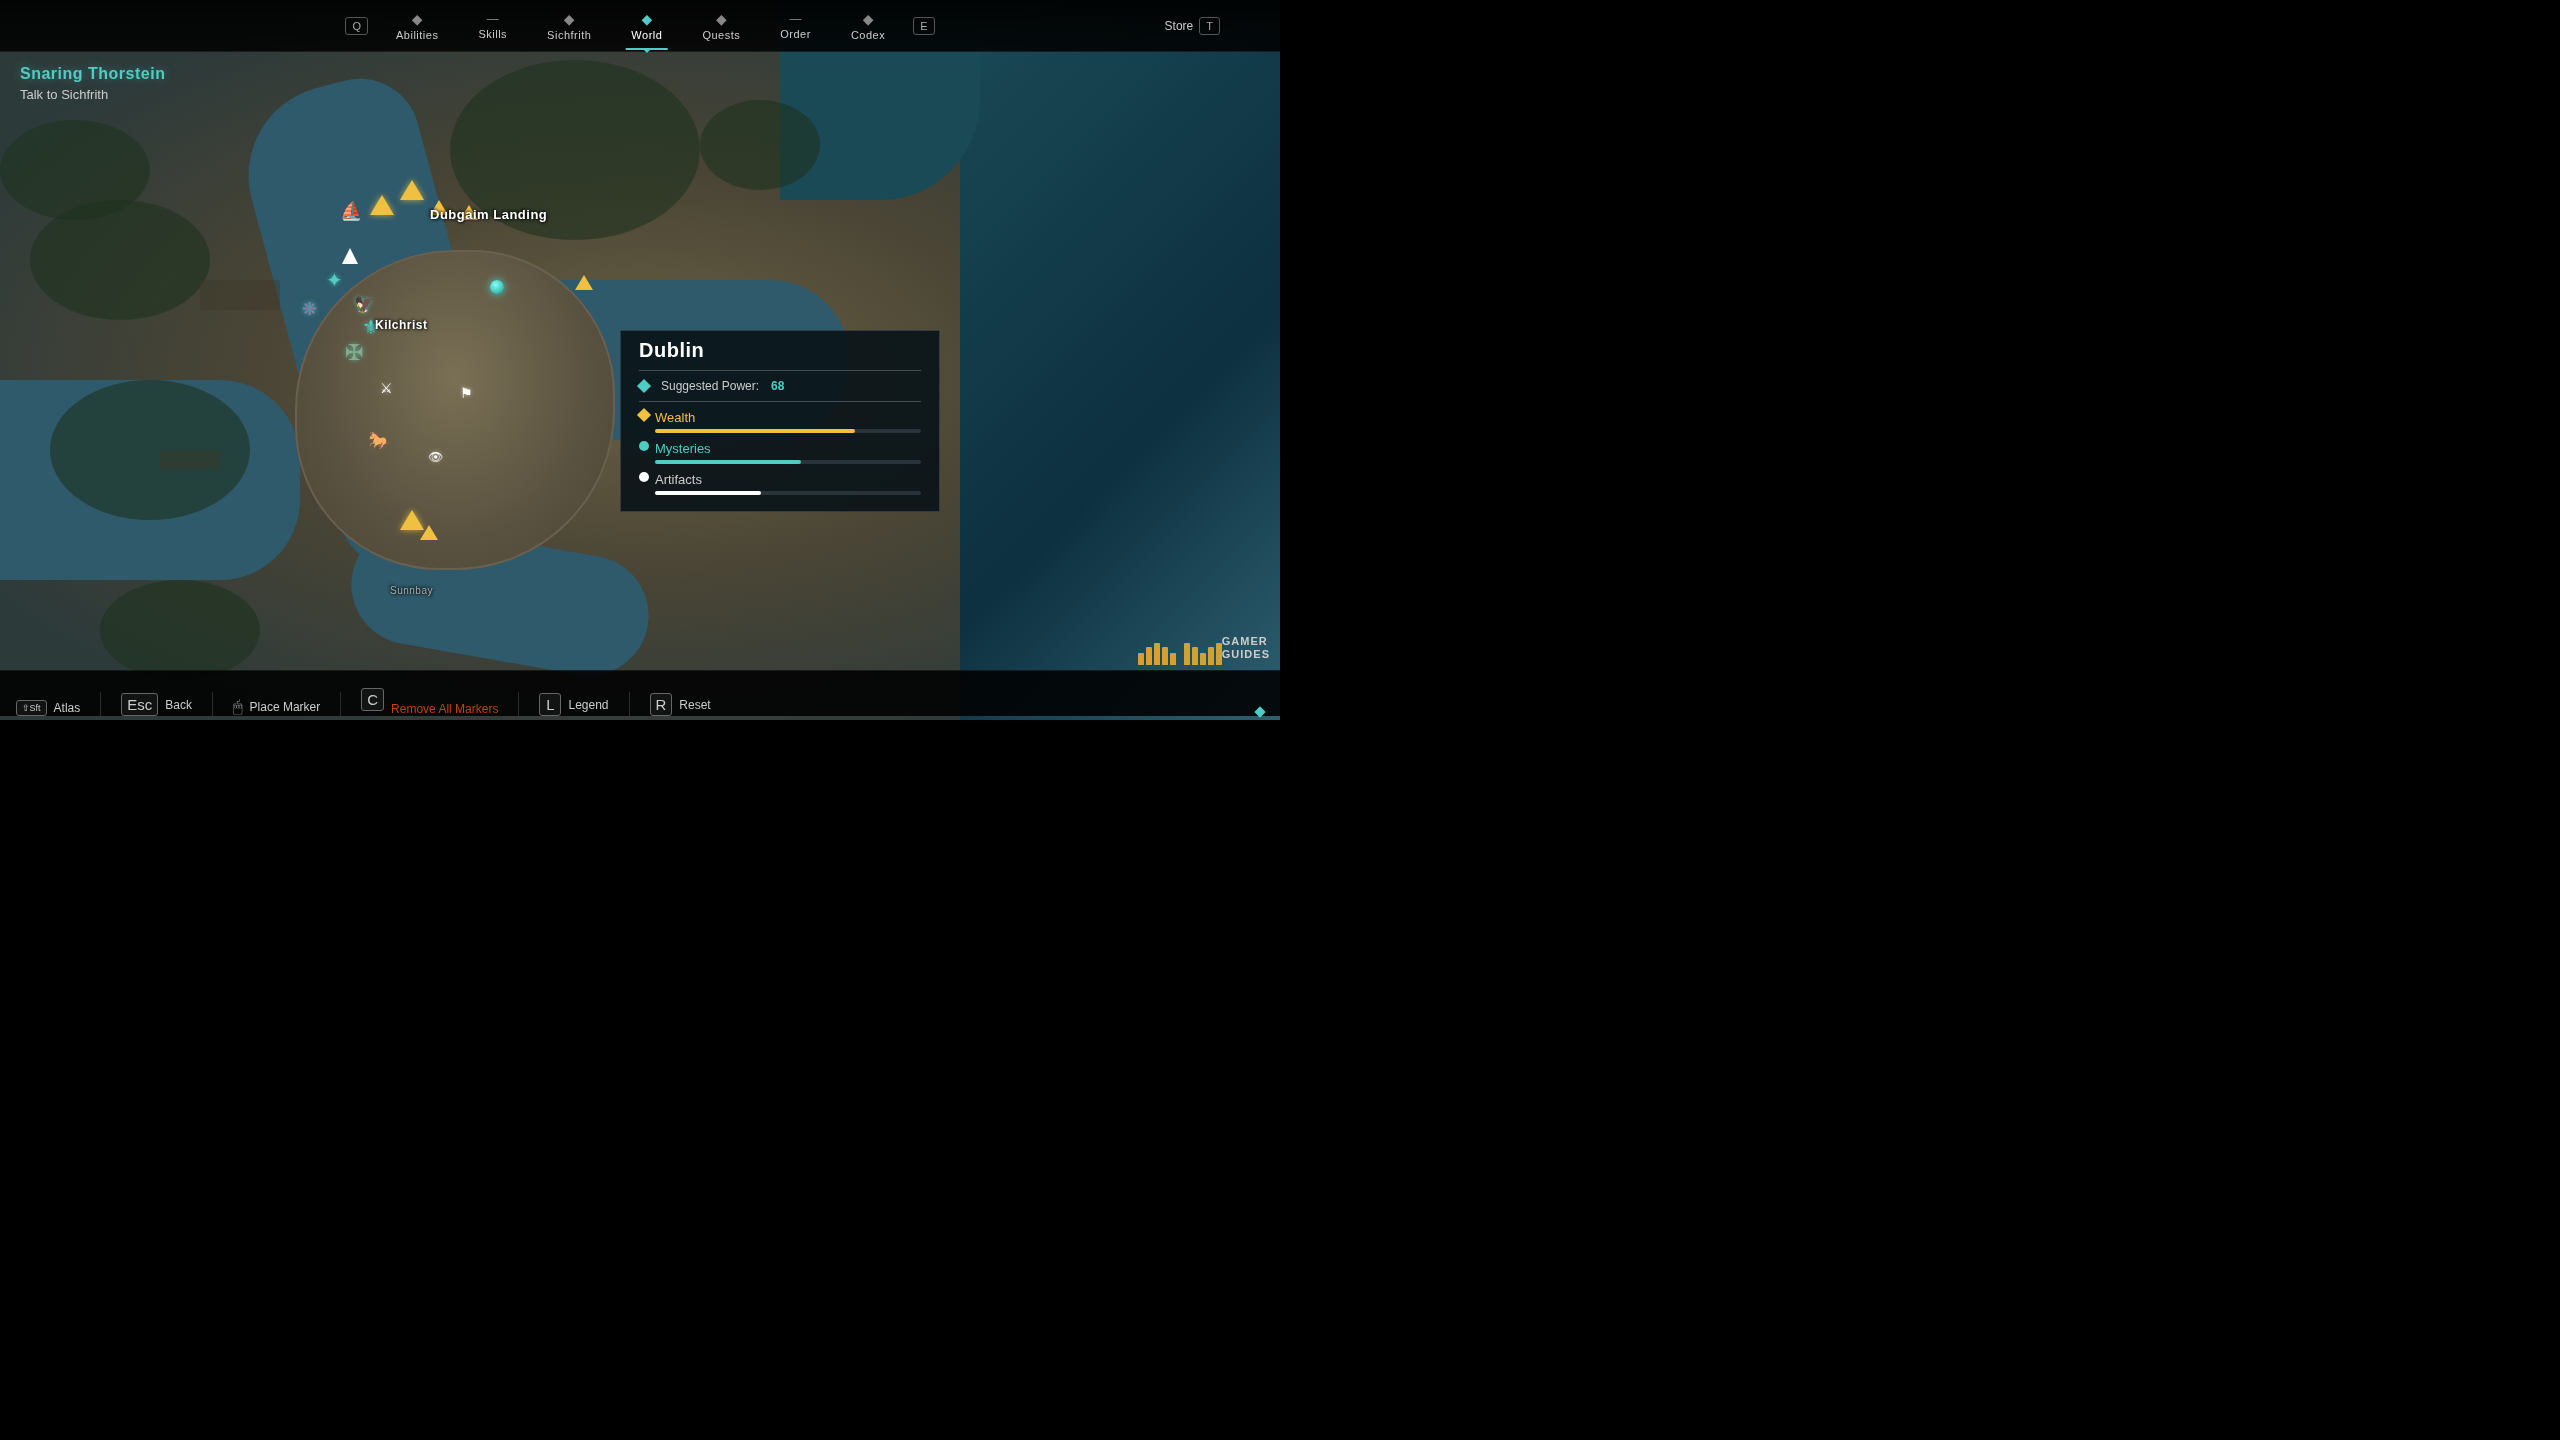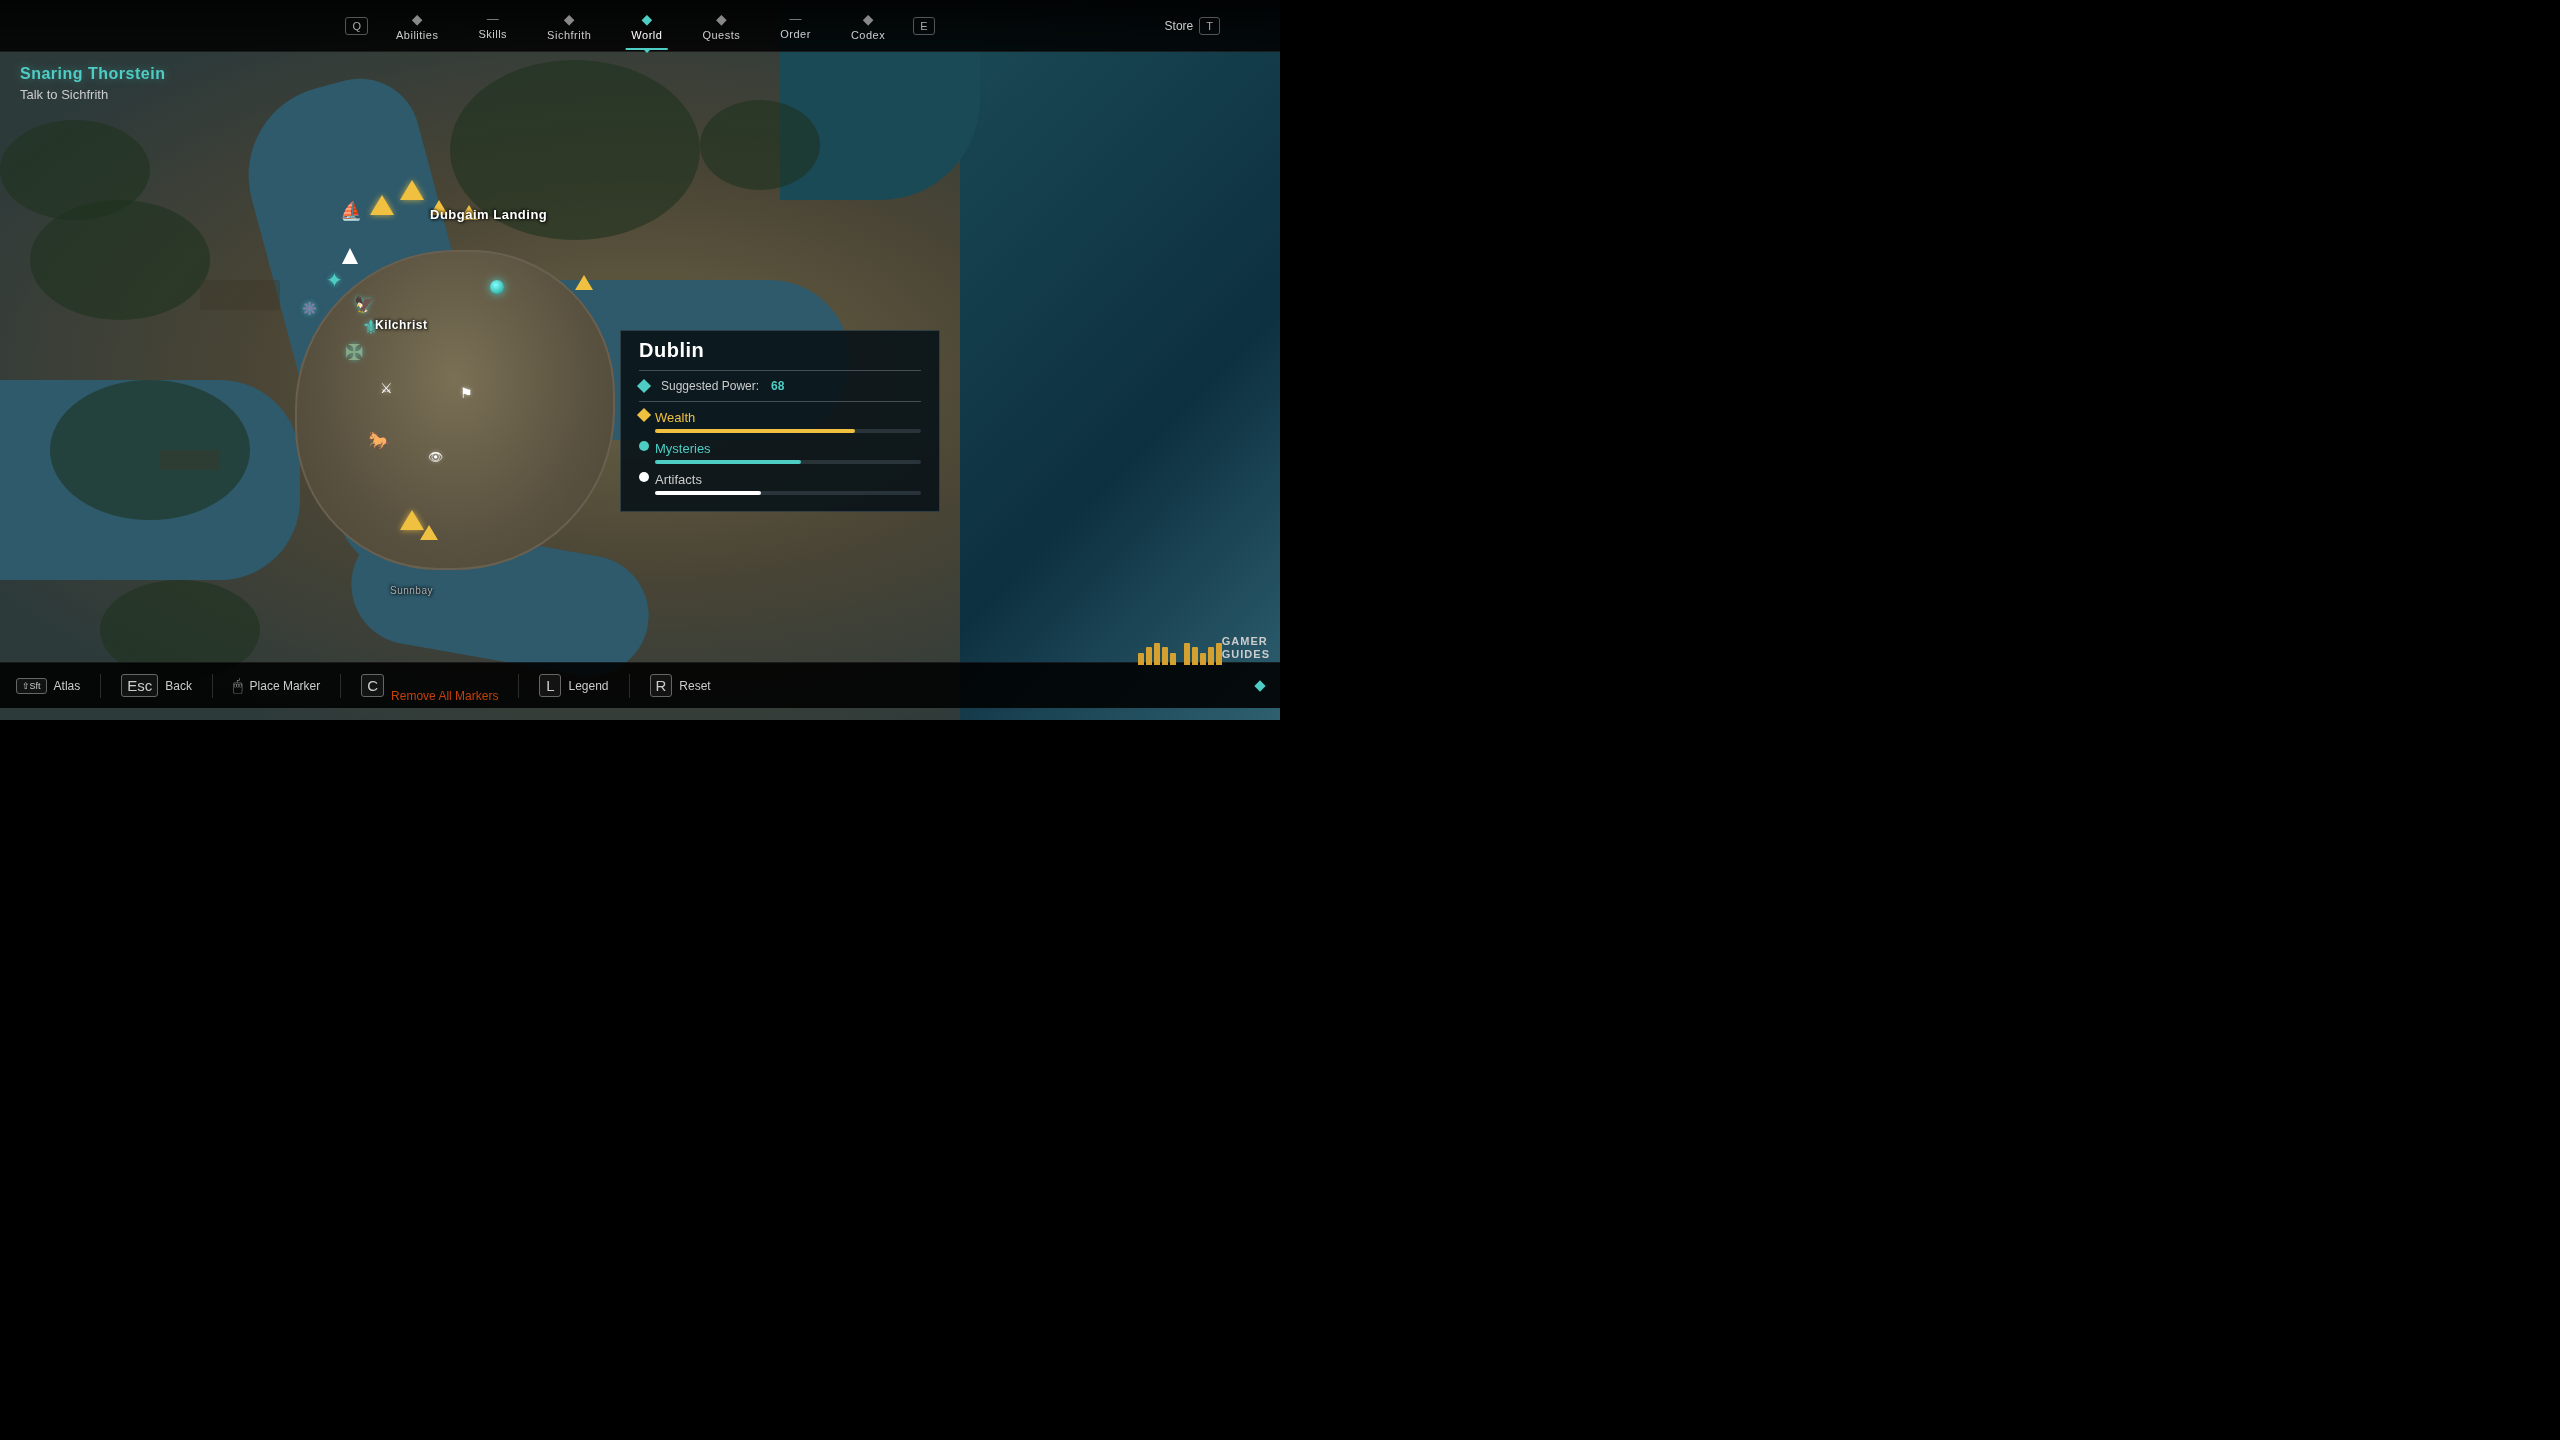--- a/index.html
+++ b/index.html
@@ -351,25 +351,25 @@
       height: 100%;
       border-radius: 2px;
     }
     .stat-bar-fill.gold { background: #f0c040; }
     .stat-bar-fill.cyan { background: #4ecdc4; }
     .stat-bar-fill.white { background: #fff; }
 
     
     #bottom-bar {
       position: absolute;
-      bottom: 12px; left: 0; right: 0;
+      bottom: 4px; left: 0; right: 0;
       height: 46px;
       background: rgba(0,0,0,0.88);
       display: flex;
-      align-items: center;
+      align-items: flex-end;
       padding: 0 16px;
       gap: 20px;
       z-index: 100;
       border-top: 1px solid rgba(255,255,255,0.08);
     }
 
     .bottom-btn {
       display: flex;
       align-items: center;
       gap: 7px;

